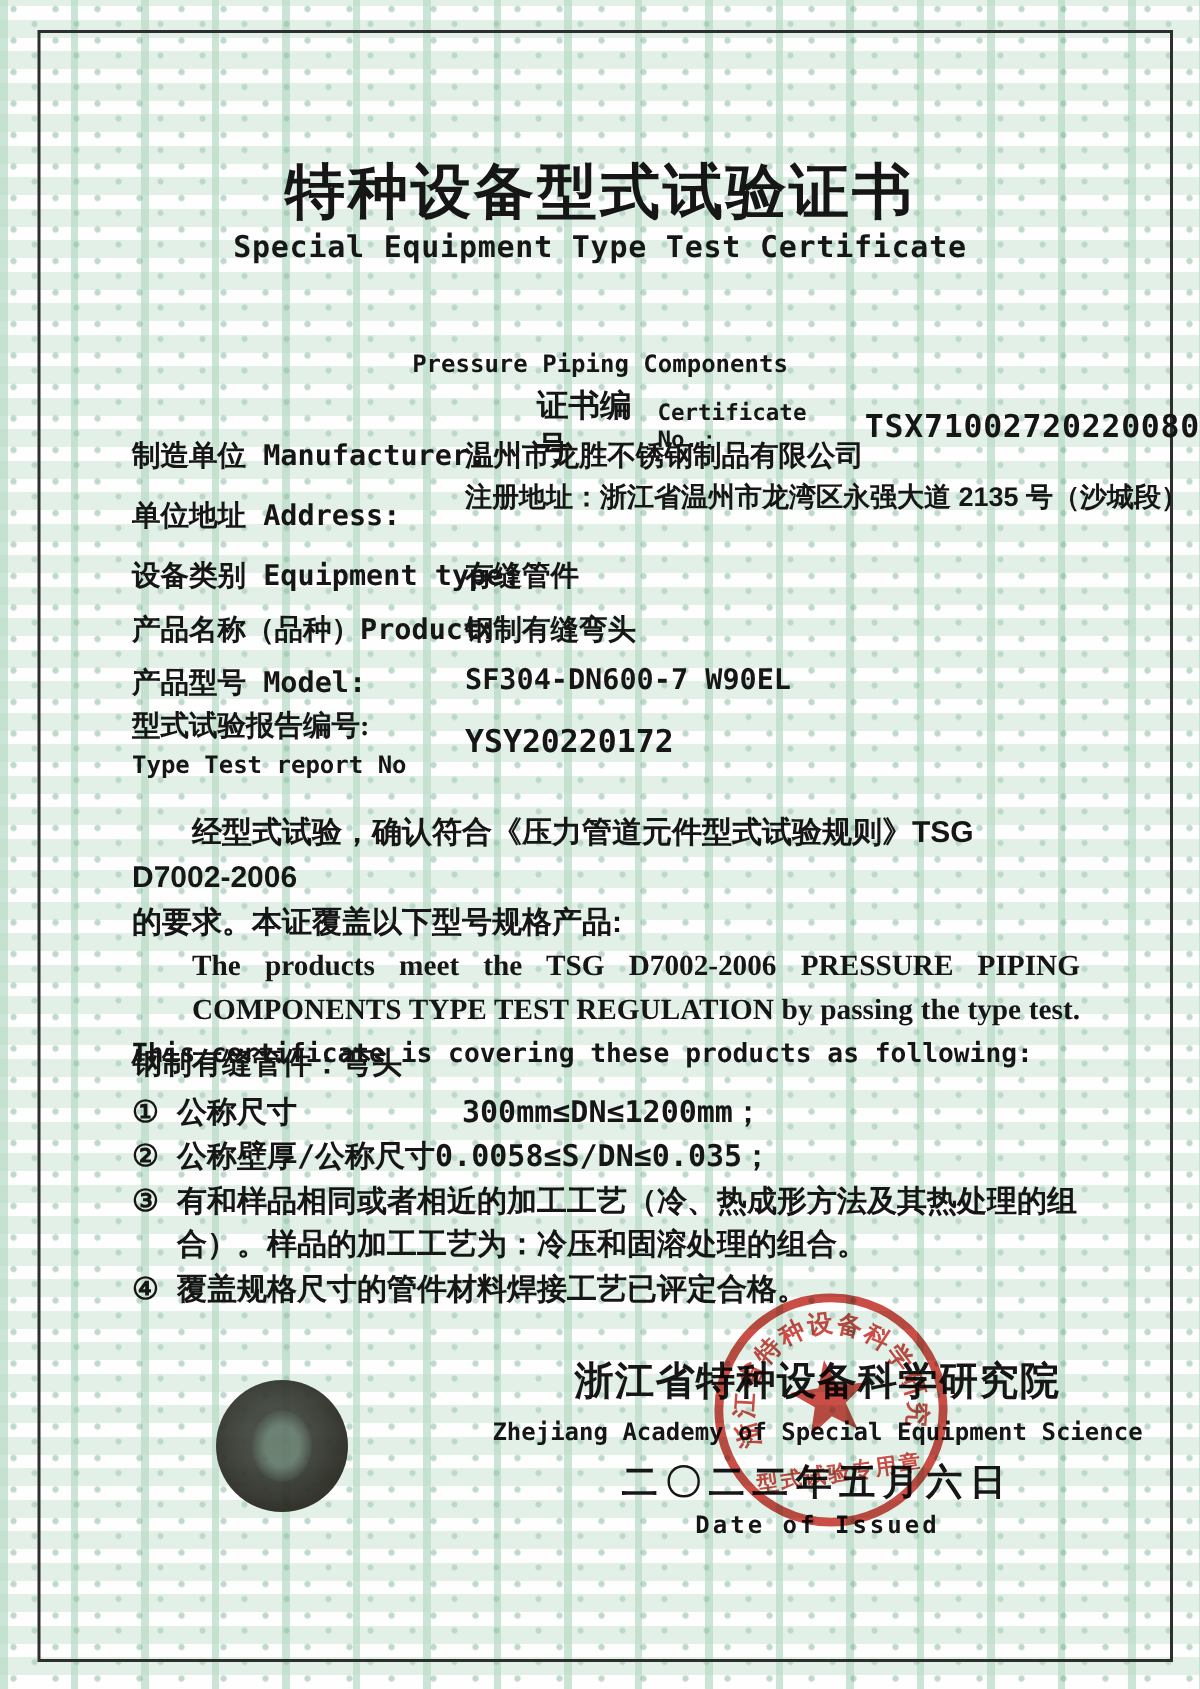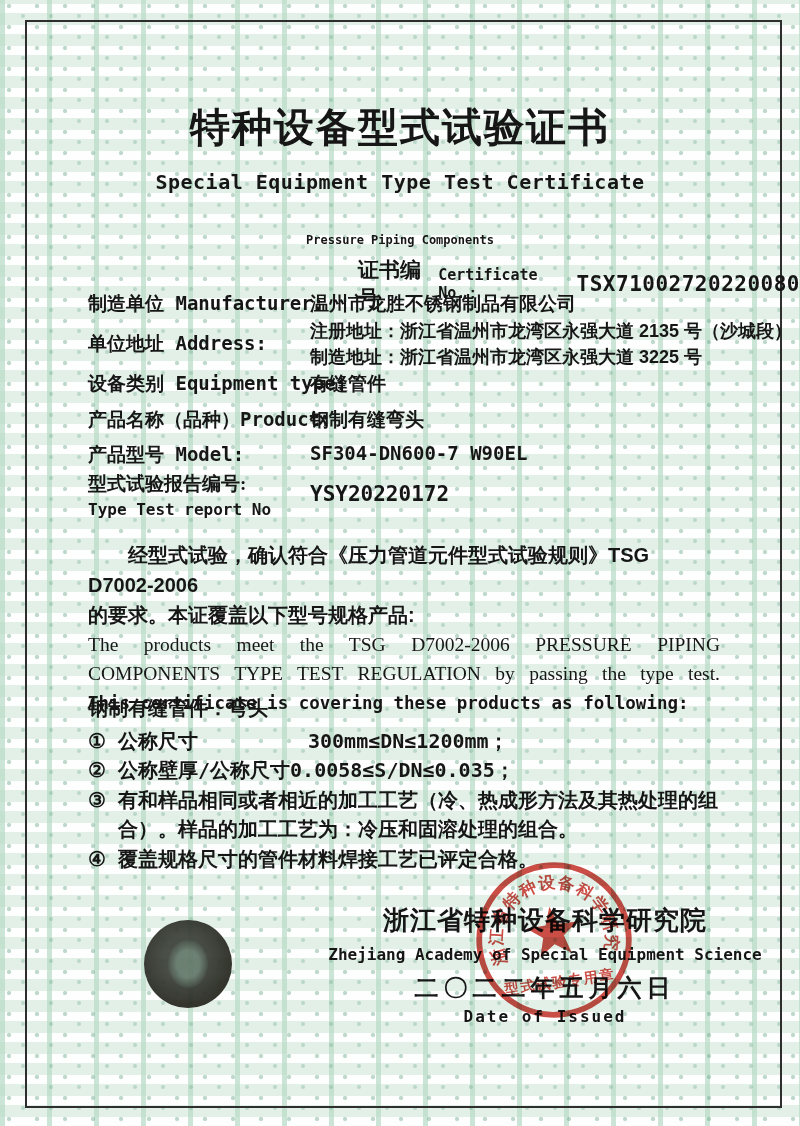--- a/index.html
+++ b/index.html
@@ -14,26 +14,26 @@
       repeating-linear-gradient(0deg, rgba(255,255,255,.95) 0 9px, rgba(255,255,255,0) 9px 21px);
     background-size:28px 21px,28px 21px,auto,auto;
     font-family:"Liberation Sans",sans-serif;
   }
   .frame{position:absolute;left:25px;top:20px;width:753px;height:1084px;border:2px solid #2e2e2e;}
   .abs{position:absolute;}
   .ctr{left:0;right:0;text-align:center;}
   .cnb{font-family:"Liberation Sans",sans-serif;font-weight:700;}
   .mix{font-family:"DejaVu Sans Mono","Liberation Sans",sans-serif;font-weight:700;}
   .mono{font-family:"DejaVu Sans Mono","Liberation Mono",monospace;}
-  .serifb{font-family:"Liberation Serif","DejaVu Serif",serif;font-weight:400;}
+  .serifb{font-family:"Liberation Serif","DejaVu Serif",serif;font-weight:700;margin-left:40px;}
 
   .title-cn{top:100px;font-size:40px;letter-spacing:2px;}
-  .title-en{top:170px;font-size:20px;font-weight:700;letter-spacing:.5px;}
+  .title-en{top:152px;font-size:20px;font-weight:700;letter-spacing:.5px;}
   .paren-cn{top:197px;font-size:27px;letter-spacing:1px;}
-  .paren-en{top:233px;font-size:12px;font-weight:700;}
+  .paren-en{top:233px;font-size:16px;font-weight:700;}
 
   .certno{top:256px;left:358px;display:flex;align-items:center;gap:7px;}
   .certno .lcn{font-size:21px;}
   .certno .len{font-size:15px;font-weight:700;}
   .certno .val{font-size:21px;font-weight:700;letter-spacing:.5px;}
 
   .row{left:88px;width:630px;}
   .row .lbl{position:absolute;left:0;top:0;font-size:19px;white-space:nowrap;}
   .row .val{position:absolute;left:222px;top:0;font-size:19px;font-weight:700;white-space:nowrap;text-align:right;}
   .row .val2{position:absolute;left:222px;top:0;font-size:18px;font-weight:700;line-height:26px;white-space:nowrap;}
@@ -86,21 +86,20 @@
 
   <div class="abs row" style="top:291px">
     <span class="lbl mix">制造单位 Manufacturer:</span>
     <span class="val cnb">温州市龙胜不锈钢制品有限公司</span>
   </div>
 
   <div class="abs row" style="top:318px">
     <span class="lbl mix" style="top:13px">单位地址 Address:</span>
     <span class="val2 cnb">
       <span style="display:block">注册地址：浙江省温州市龙湾区永强大道 2135 号（沙城段）</span>
-      <span style="display:block">制造地址：浙江省温州市龙湾区永强大道 3225 号</span>
     </span>
   </div>
 
   <div class="abs row" style="top:371px">
     <span class="lbl mix">设备类别 Equipment type:</span>
     <span class="val cnb">有缝管件</span>
   </div>
 
   <div class="abs row" style="top:407px">
     <span class="lbl mix">产品名称（品种）Product:</span>

